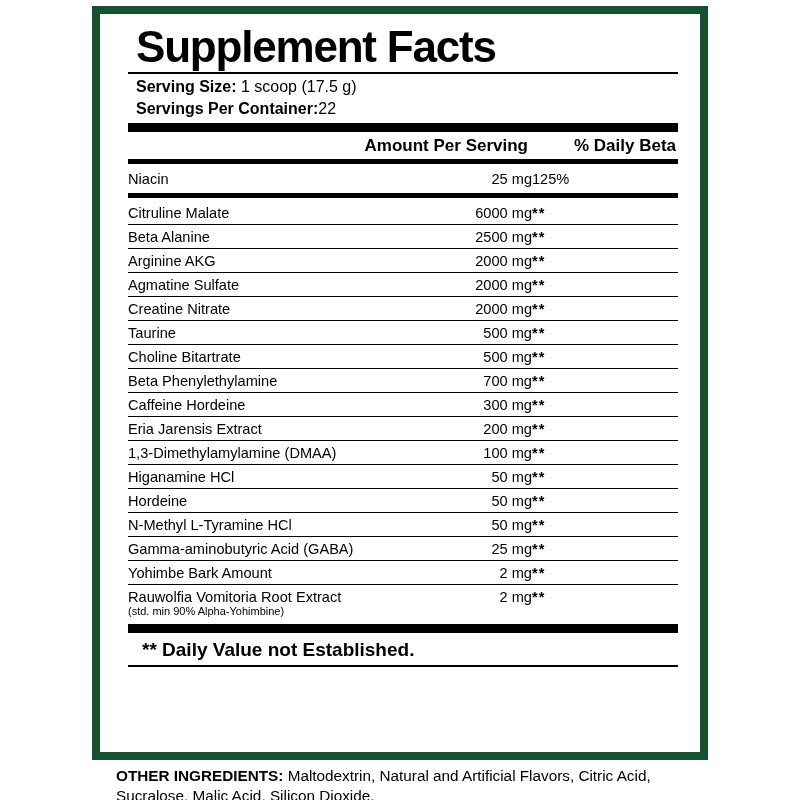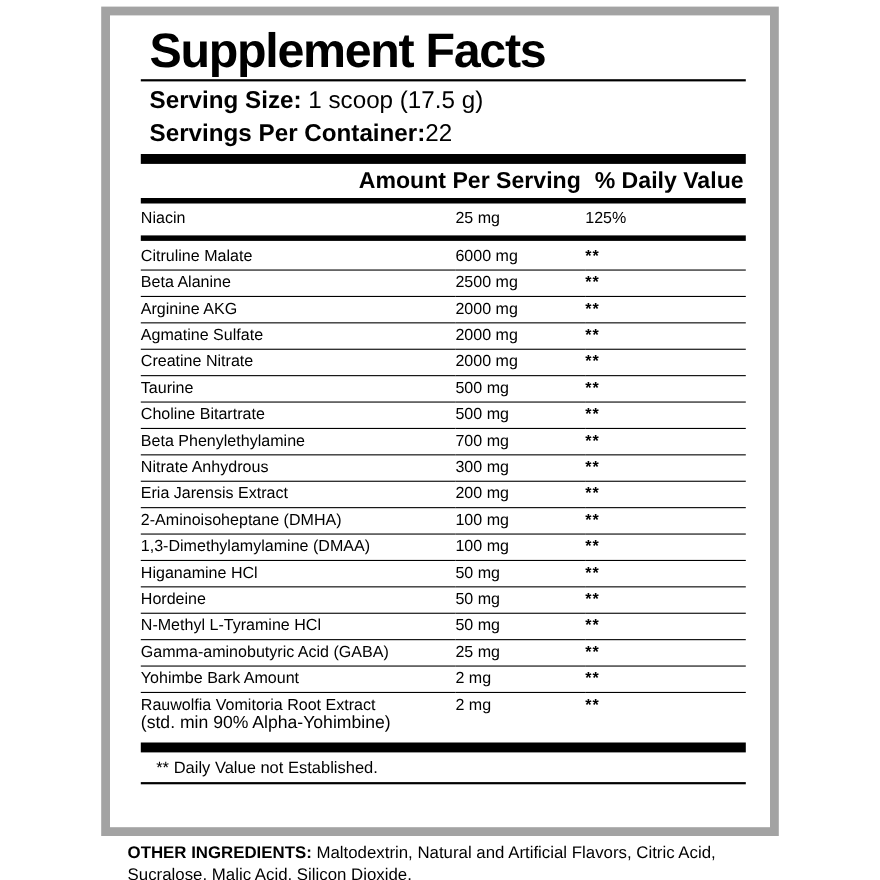--- a/index.html
+++ b/index.html
@@ -16,21 +16,21 @@
   }
 
   
   .panel {
     position: absolute;
     left: 92px;
     top: 6px;
     width: 616px;
     height: 754px;
     background: #ffffff;
-    border: 8px solid #a3a3a3;
+    border: 8px solid #14532d;
     box-sizing: border-box;
   }
 
   .inner {
     position: absolute;
     left: 0;
     top: 0;
     right: 0;
     bottom: 0;
     padding: 6px 22px 0 28px;
@@ -44,62 +44,62 @@
     line-height: 1.05;
     margin: 4px 0 2px 8px;
     white-space: nowrap;
   }
 
   .rule-thin { border-top: 2px solid #000; margin: 2px 0; }
   .rule-med  { border-top: 5px solid #000; margin: 3px 0; }
   .rule-thick{ border-top: 9px solid #000; margin: 4px 0; }
 
   .serving-block {
-    font-size: 22px;
+    font-size: 16px;
     font-weight: bold;
     line-height: 1.35;
     margin-left: 8px;
     margin-top: 2px;
   }
   .serving-block .val { font-weight: normal; }
 
   .col-head {
     display: flex;
     justify-content: flex-end;
     align-items: baseline;
-    font-size: 21px;
+    font-size: 17px;
     font-weight: bold;
     margin: 0 0 2px 0;
     padding-right: 2px;
   }
   .col-head .amt { width: 250px; text-align: right; }
   .col-head .dv  { width: 148px; text-align: right; }
 
   table.facts {
     width: 100%;
     border-collapse: collapse;
     font-size: 14.6px;
   }
   table.facts td {
     padding: 3.5px 0 3.5px 0;
     vertical-align: top;
     border-bottom: 1.5px solid #000;
   }
   table.facts tr:last-child td { border-bottom: none; }
   td.name { padding-left: 10px; }
-  td.amount { text-align: left; width: 118px; padding-right: 2px; white-space: nowrap;}
+  td.amount { text-align: right; width: 118px; padding-right: 2px; white-space: nowrap;}
   td.dv { width: 146px; padding-right: 4px; white-space: nowrap;}
   td.dv.stars { font-weight: bold; letter-spacing: 1px; }
-  .sub { display:block; font-size: 16px; }
+  .sub { display:block; font-size: 11px; }
 
   .first-row td { border-bottom: none; }
 
   .footnote {
-    font-size: 15px;
-    font-weight: normal;
+    font-size: 19px;
+    font-weight: bold;
     margin: 6px 0 4px 14px;
   }
 
   .other {
     position: absolute;
     left: 92px;
     top: 766px;
     width: 616px;
     font-size: 15.3px;
     line-height: 1.3;
@@ -125,21 +125,21 @@
       </div>
       <div>
         <span>Servings Per Container:</span><span class="val">22</span>
       </div>
     </div>
 
     <div class="rule-thick"></div>
 
     <div class="col-head">
       <div class="amt">Amount Per Serving</div>
-      <div class="dv">% Daily Value</div>
+      <div class="dv">% Daily Beta</div>
     </div>
 
     <div class="rule-med"></div>
 
     <table class="facts">
       <tbody>
         <tr class="first-row">
           <td class="name">Niacin</td>
           <td class="amount">25 mg</td>
           <td class="dv">125%</td>
@@ -185,32 +185,27 @@
           <td class="name">Choline Bitartrate</td>
           <td class="amount">500 mg</td>
           <td class="dv stars">**</td>
         </tr>
         <tr>
           <td class="name">Beta Phenylethylamine</td>
           <td class="amount">700 mg</td>
           <td class="dv stars">**</td>
         </tr>
         <tr>
-          <td class="name">Nitrate Anhydrous</td>
+          <td class="name">Caffeine Hordeine</td>
           <td class="amount">300 mg</td>
           <td class="dv stars">**</td>
         </tr>
         <tr>
           <td class="name">Eria Jarensis Extract</td>
           <td class="amount">200 mg</td>
-          <td class="dv stars">**</td>
-        </tr>
-        <tr>
-          <td class="name">2-Aminoisoheptane (DMHA)</td>
-          <td class="amount">100 mg</td>
           <td class="dv stars">**</td>
         </tr>
         <tr>
           <td class="name">1,3-Dimethylamylamine (DMAA)</td>
           <td class="amount">100 mg</td>
           <td class="dv stars">**</td>
         </tr>
         <tr>
           <td class="name">Higanamine HCl</td>
           <td class="amount">50 mg</td>

